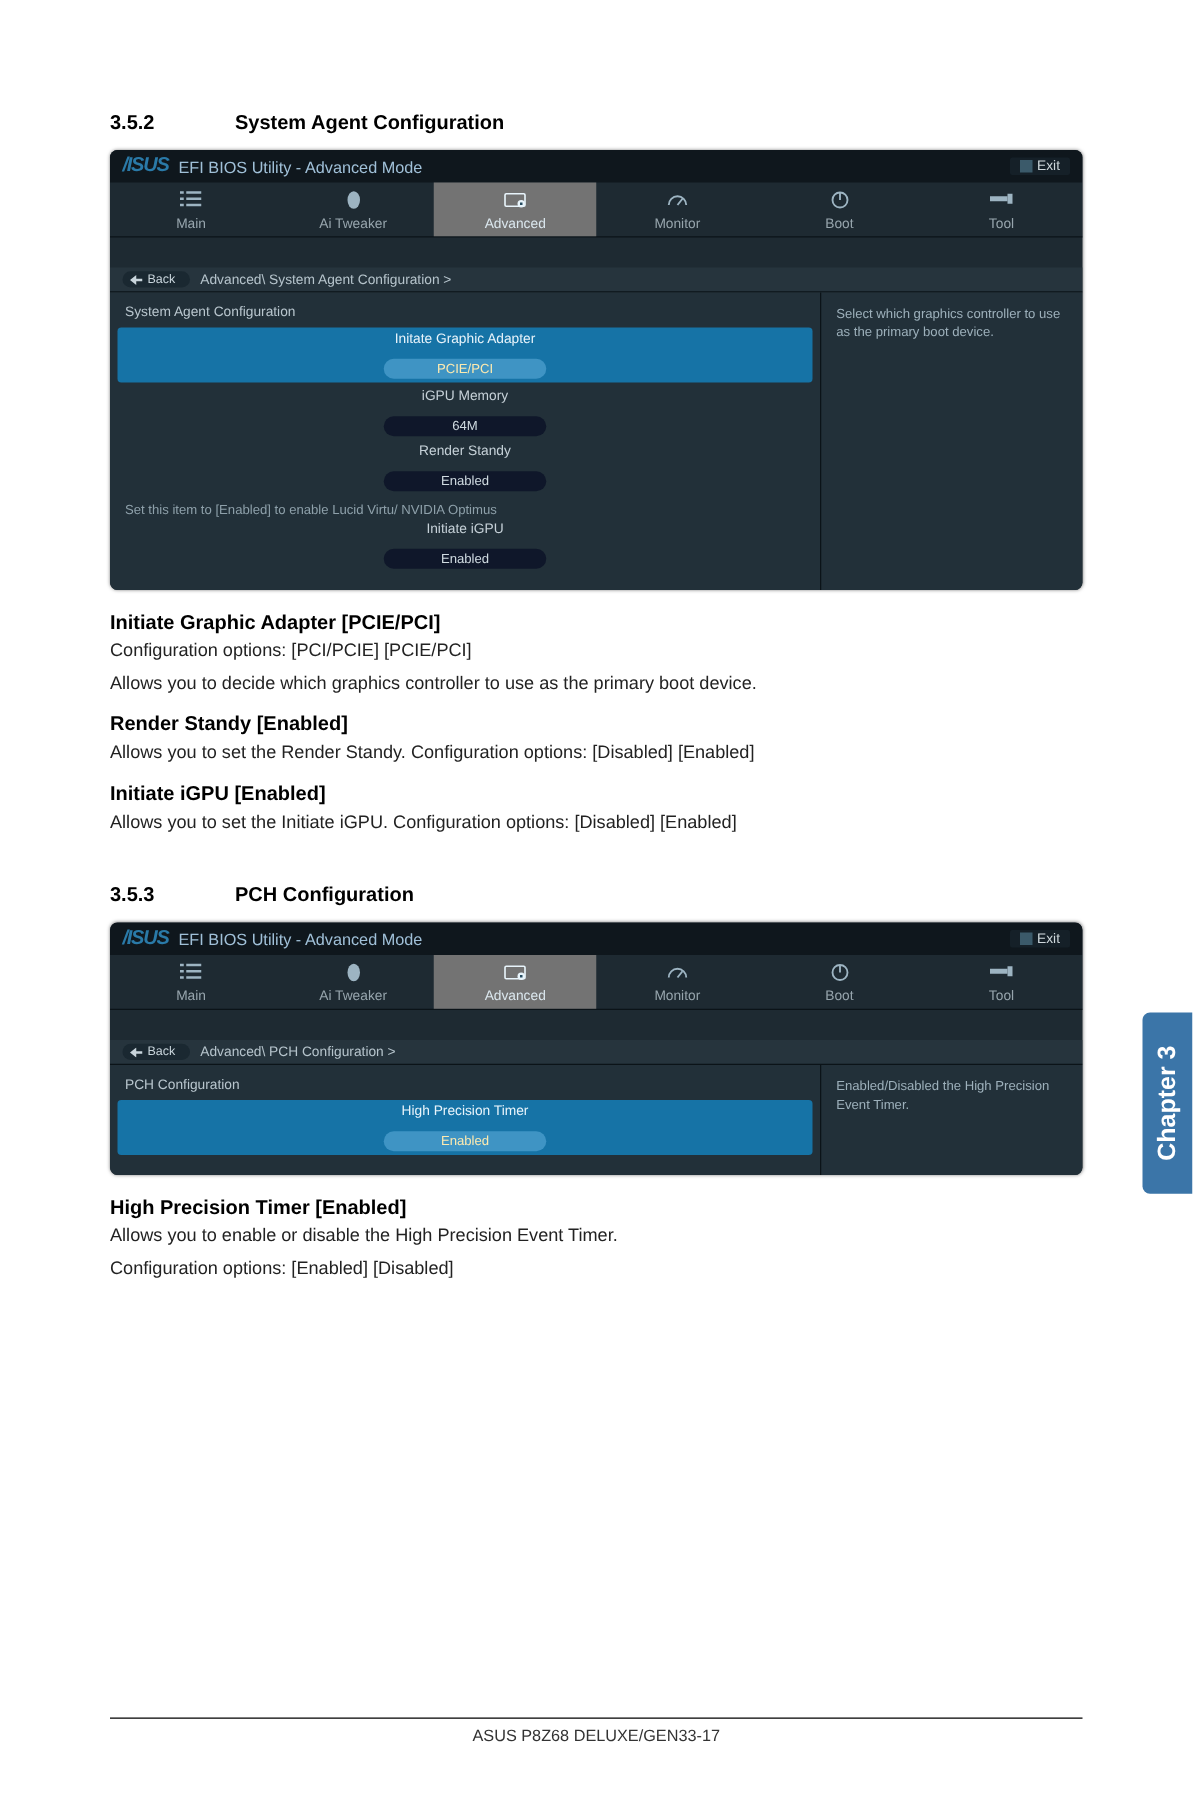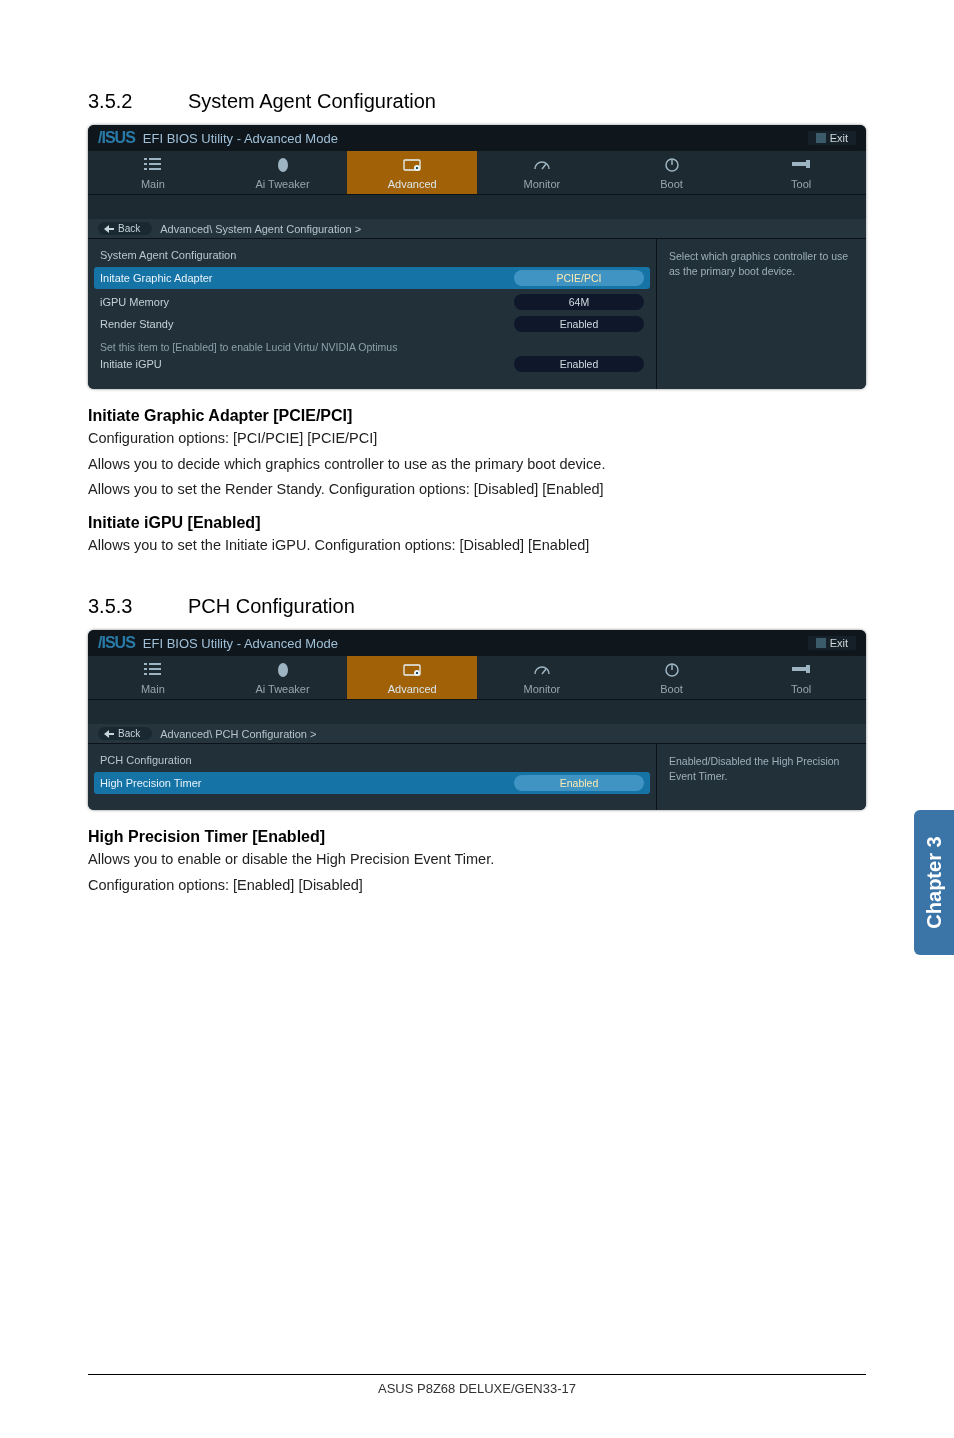--- a/index.html
+++ b/index.html
@@ -9,22 +9,22 @@
     width: 954px;
     margin: 0 auto;
     color: #000;
     position: relative;
     min-height: 1438px;
   }
   .page {
     padding: 90px 88px 30px 88px;
   }
   .section-heading {
-    font-size: 20px;
-    font-weight: normal;
+    font-size: 16px;
+    font-weight: bold;
     margin-bottom: 12px;
   }
   .section-num { display: inline-block; width: 100px; }
   .bios-card {
     border-radius: 6px;
     box-shadow: 0 0 3px rgba(0,0,0,0.5);
     overflow: hidden;
     margin-bottom: 18px;
     background: #1e2a32;
     color: #c6d1d8;
@@ -35,20 +35,21 @@
     display: flex;
     align-items: center;
     padding: 4px 10px;
     font-size: 13px;
     color: #a0c0d8;
     position: relative;
   }
   .bios-header .brand {
     color: #2a7aa8;
     font-weight: bold;
+    font-style: italic;
     font-size: 16px;
     margin-right: 8px;
     letter-spacing: -1px;
   }
   .bios-header .brand::before { content:"/"; color:#2a7aa8; }
   .bios-header .exit {
     margin-left: auto;
     background: #152028;
     color: #cfd8dc;
     padding: 1px 8px;
@@ -69,21 +70,21 @@
     border-bottom: 1px solid #0b1318;
   }
   .tab {
     flex: 1;
     text-align: center;
     padding: 6px 0 4px 0;
     color: #97a5ad;
     position: relative;
   }
   .tab.active {
-    background: #a16207;
+    background: #737373;
     color: #dbe7ee;
   }
   .tab .icon {
     display: block;
     height: 18px;
     margin-bottom: 3px;
     color: #9db4c2;
   }
   .tab.active .icon { color: #e8f4fb; }
   .tab .label { font-size: 11px; }
@@ -129,20 +130,21 @@
     font-size: 11px;
     margin-bottom: 6px;
   }
   .config-row {
     display: flex;
     align-items: center;
     padding: 3px 0;
     gap: 10px;
     font-size: 11px;
     color: #c6d1d8;
+    flex-direction: column;
   }
   .config-row .lbl { flex: 1; }
   .val-pill {
     width: 130px;
     background: #0f172a;
     border-radius: 9px;
     text-align: center;
     padding: 2px 0;
     color: #d0dbe1;
     font-size: 10.5px;
@@ -324,20 +326,21 @@
       <div class="bios-right">
         <span>Select which graphics controller to use as the primary boot device.</span>
       </div>
     </div>
   </div>
 
   <div class="sub-heading">Initiate Graphic Adapter [PCIE/PCI]</div>
   <p class="para">Configuration options: [PCI/PCIE] [PCIE/PCI]</p>
   <p class="para">Allows you to decide which graphics controller to use as the primary boot device.</p>
 
+  <div class="sub-heading">Render Standy [Enabled]</div>
   <p class="para">Allows you to set the Render Standy. Configuration options: [Disabled] [Enabled]</p>
 
   <div class="sub-heading">Initiate iGPU [Enabled]</div>
   <p class="para">Allows you to set the Initiate iGPU. Configuration options: [Disabled] [Enabled]</p>
 
   <h2 class="section-heading" style="margin-top:40px;">
     <span class="section-num">3.5.3</span><span>PCH Configuration</span>
   </h2>
 
   <div class="bios-card small">

